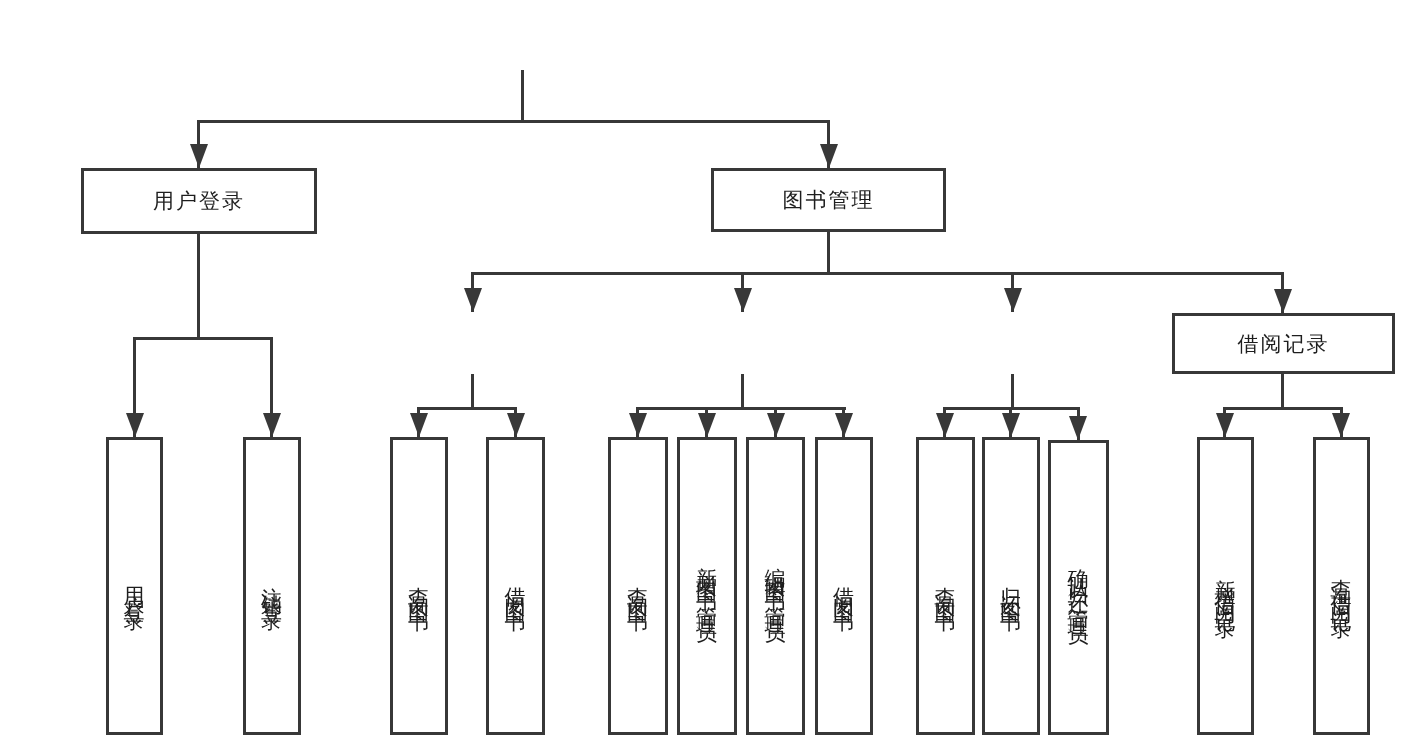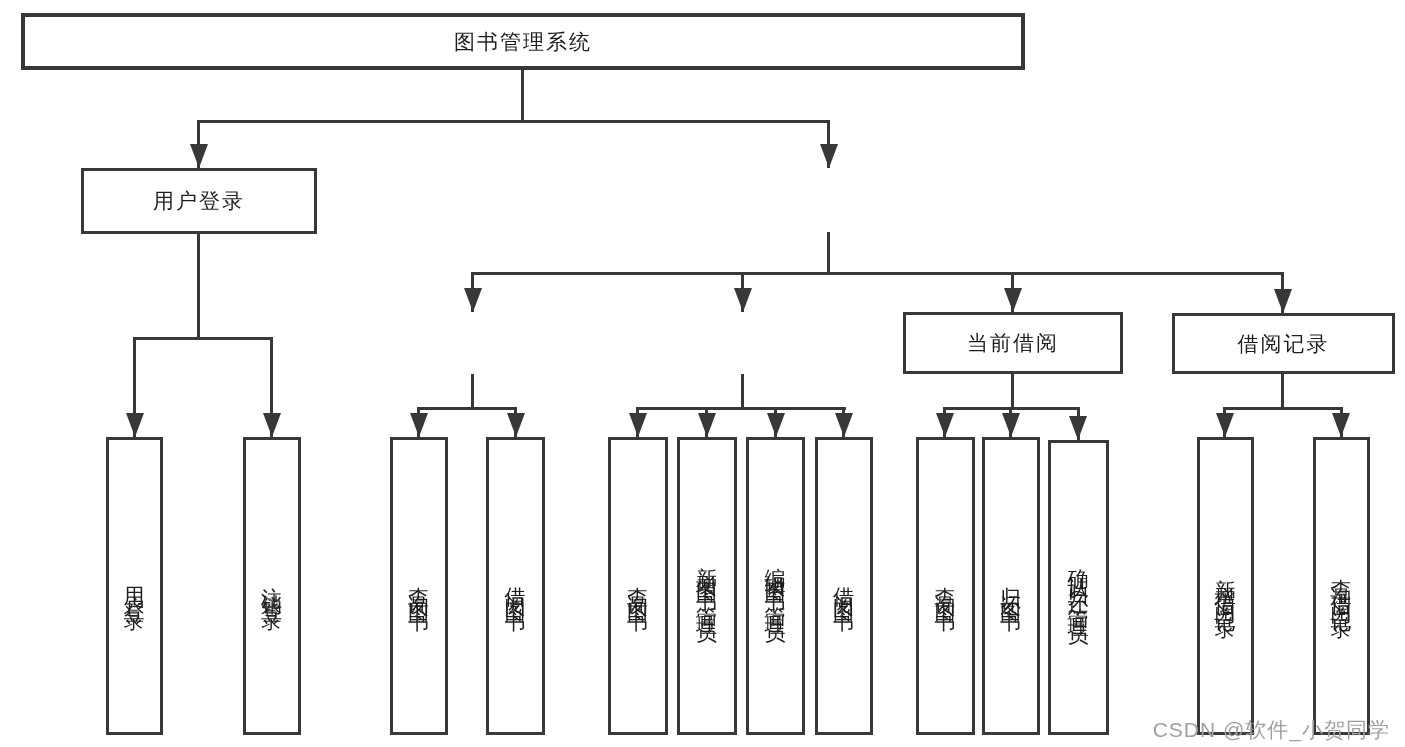--- a/index.html
+++ b/index.html
@@ -35,34 +35,31 @@
   .watermark{
     position:absolute;top:716px;right:15px;z-index:5;
     color:var(--wm);font-size:21px;letter-spacing:1px;white-space:nowrap;
   }
 </style>
 </head>
 <body>
 
 <div id="canvas">
 
-  <div class="node root" style="left:21px;top:13px;width:1004px;height:57px">
-    <span>图书管理系统</span>
-  </div>
 
   <div class="node" style="left:81px;top:168px;width:236px;height:66px">
     <span>用户登录</span>
   </div>
 
+  <div class="node" style="left:711px;top:168px;width:235px;height:64px">
+    <span>图书管理</span>
+  </div>
 
 
 
-  <div class="node" style="left:903px;top:312px;width:220px;height:62px">
-    <span>当前借阅</span>
-  </div>
 
   <div class="node" style="left:1172px;top:313px;width:223px;height:61px">
     <span>借阅记录</span>
   </div>
 
   <div class="node v" style="left:106px;top:437px;width:57px;height:298px">
     <span>用户登录</span>
   </div>
   <div class="node v" style="left:243px;top:437px;width:58px;height:298px">
     <span>注销登录</span>
@@ -157,15 +154,14 @@
   <div class="vline" style="left:1077px;top:407px;height:33px"></div>
   <div class="arrow" style="left:1069px;top:416px"></div>
 
   <div class="vline" style="left:1281px;top:374px;height:33px"></div>
   <div class="hline" style="left:1223px;top:407px;width:120px"></div>
   <div class="vline" style="left:1223px;top:407px;height:30px"></div>
   <div class="arrow" style="left:1216px;top:413px"></div>
   <div class="vline" style="left:1340px;top:407px;height:30px"></div>
   <div class="arrow" style="left:1332px;top:413px"></div>
 
-  <div class="watermark">CSDN @软件_小贺同学</div>
 
 </div>
 
 </body></html>

